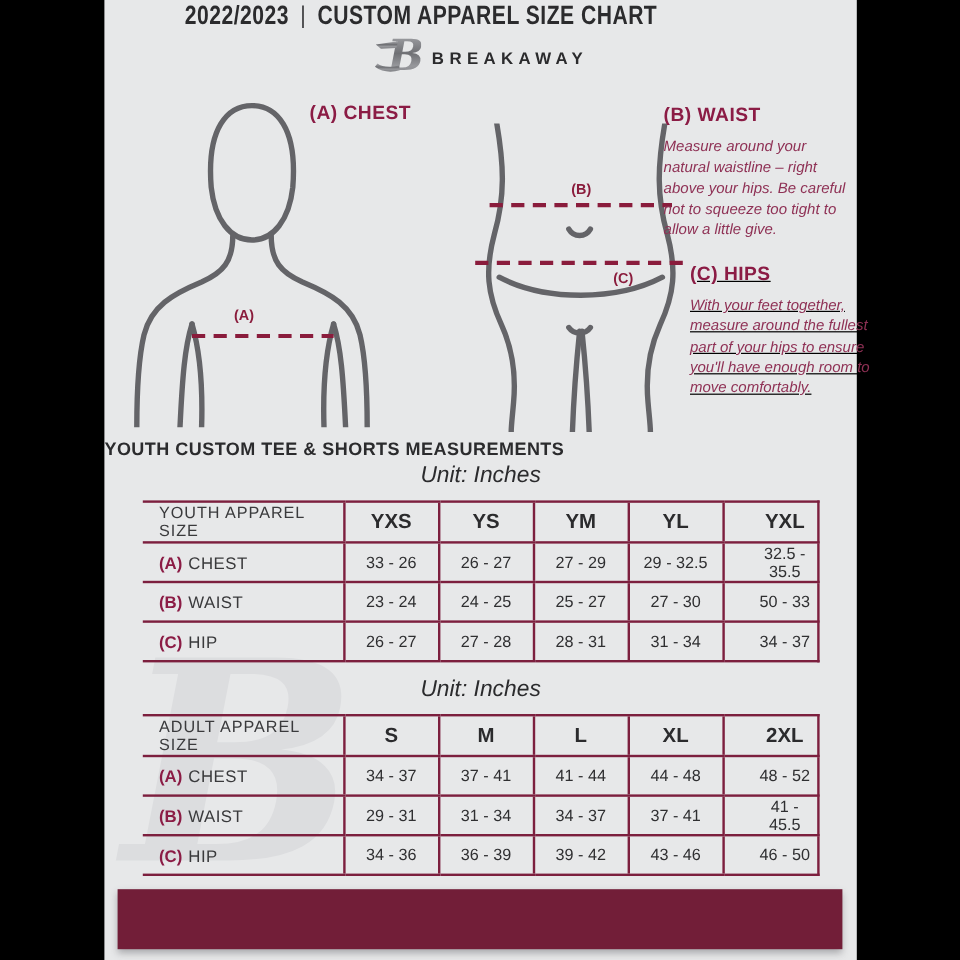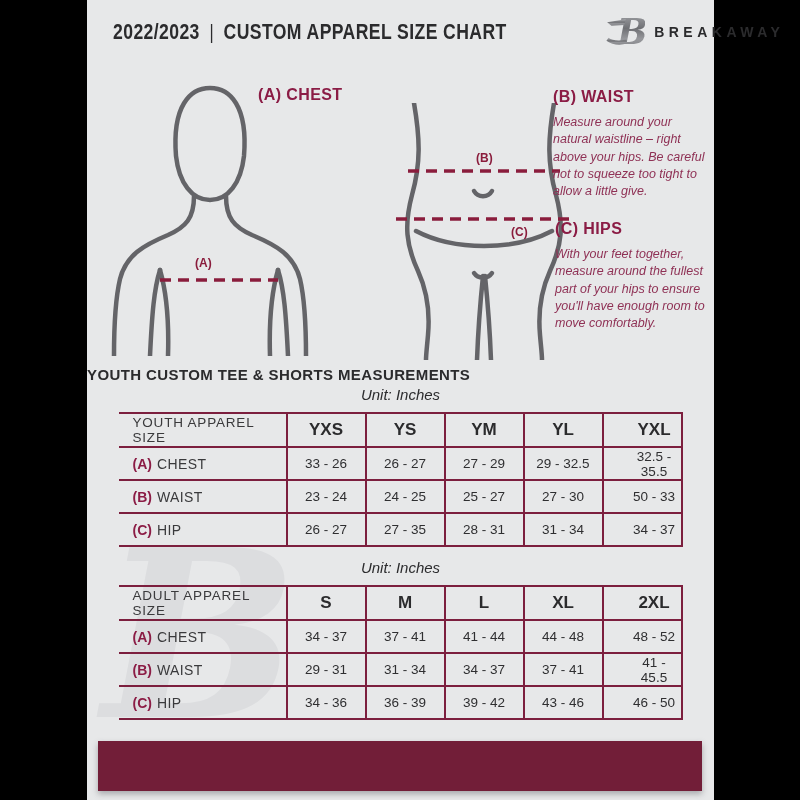--- a/index.html
+++ b/index.html
@@ -10,21 +10,21 @@
   }
   .page {
     position:absolute; left:87px; top:0; width:627px; height:800px;
     background:var(--page-bg,#E7E8E9);
   }
 
   
   .header {
     position:absolute; top:0; left:0; right:0; height:64px;
     display:flex; align-items:center; justify-content:space-between;
-    padding:0 26px; box-sizing:border-box; z-index:2;
+    padding:0 26px; box-sizing:border-box; z-index:2;flex-direction:column;
   }
   .header-title {
     display:flex; align-items:center; gap:12px;
     font-weight:bold; font-size:22px; color:var(--text-dark,#2B2B2D);
     letter-spacing:.5px; white-space:nowrap;
     transform:scaleX(.8); transform-origin:left center;
   }
   .header-title .divider { font-weight:normal; font-size:20px; }
   .brand { display:flex; align-items:center; gap:9px; }
   .brand-name {
@@ -45,38 +45,38 @@
   .guide-text h3 {
     margin:0 0 8px; font-size:16px; font-weight:bold; letter-spacing:.4px;
     color:var(--maroon-heading,#8B1C45);
   }
   .guide-text p {
     margin:0; font-size:12.5px; line-height:1.38; font-style:italic;
     color:var(--maroon-body,#8F3155);
   }
   .guide-chest    { position:absolute; left:171px; top:11px;  width:174px; }
   .guide-waist    { position:absolute; left:466px; top:13px;  width:158px; }
-  .guide-hipstext { position:absolute; left:468px; top:145px; width:162px; }
+  .guide-hipstext { position:absolute; left:488px; top:145px; width:162px;text-decoration:underline; }
   .marker {
     position:absolute; font-size:12px; font-weight:bold;
     color:var(--maroon-dash,#8A1C3C);
   }
   .marker-a { left:108px; top:181px; }
   .marker-b { left:389px; top:76px; }
   .marker-c { left:424px; top:150px; }
 
   
   .tables { position:absolute; top:366px; left:0; right:0; z-index:2; }
   .table-block + .table-block { margin-top:12px; }
   .table-title {
     text-align:left; font-weight:bold; font-size:15px; letter-spacing:.4px;
     color:var(--text-dark,#2B2B2D);
   }
   .table-unit {
-    text-align:center; font-style:italic; font-size:15px; margin-top:3px;
+    text-align:center; font-style:italic; font-size:19px; margin-top:3px;
     color:var(--text-dark,#2B2B2D);
   }
   table.size-table {
     width:563px; margin:9px auto 0; border-collapse:collapse; table-layout:fixed;
     background:transparent;
   }
   .size-table col.c-label { width:168px; }
   .size-table col.c-size  { width:79px; }
   .size-table th, .size-table td {
     border-top:2px solid var(--maroon-border,#7C1F3E);
@@ -237,21 +237,21 @@
               <td class="val">24 - 25</td>
               <td class="val">25 - 27</td>
               <td class="val">27 - 30</td>
               <td class="val">50 - 33</td>
             </tr>
             <tr>
               <td class="row-label">
                 <span class="pfx">(C)</span><span class="lbl">HIP</span>
               </td>
               <td class="val">26 - 27</td>
-              <td class="val">27 - 35</td>
+              <td class="val">27 - 28</td>
               <td class="val">28 - 31</td>
               <td class="val">31 - 34</td>
               <td class="val">34 - 37</td>
             </tr>
           </tbody>
         </table>
       </div>
 
       <div class="table-block">
         <div class="table-unit">Unit: Inches</div>

